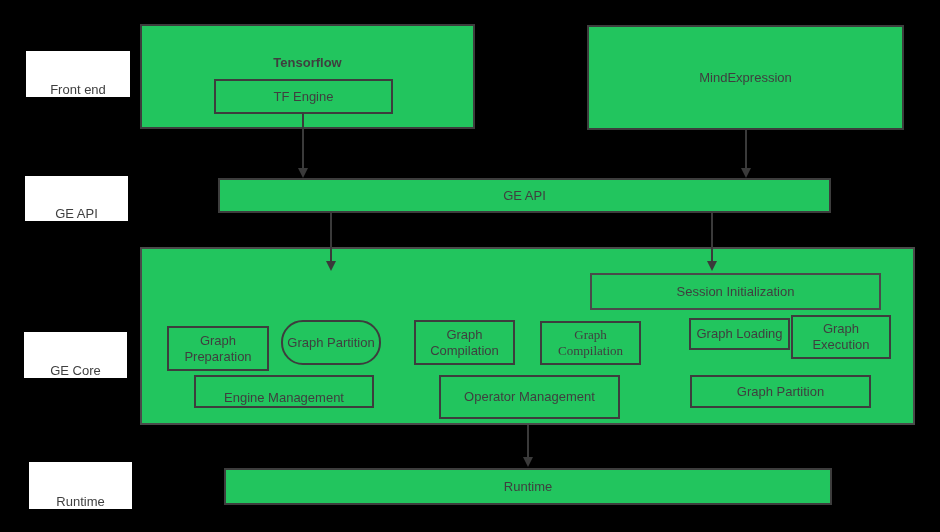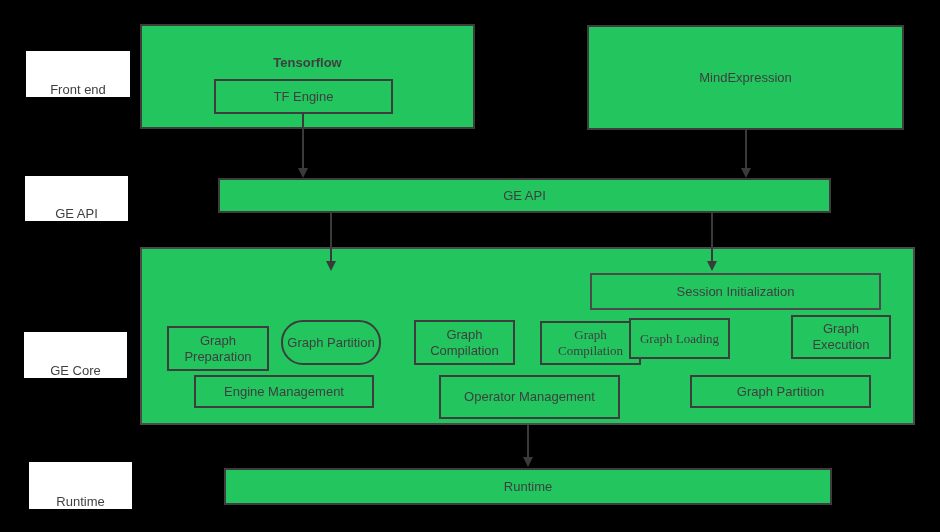--- a/index.html
+++ b/index.html
@@ -73,24 +73,24 @@
 
   
   .ge-core-box { left: 140px; top: 247px; width: 775px; height: 178px; border-color: #4a4a4a; }
   .ge-core-init-box  { left: 212px; top: 273px; width: 243px; height: 37px; border-color: #4a4a4a; }
   .session-init-box  { left: 590px; top: 273px; width: 291px; height: 37px; border-color: #4a4a4a; }
 
   .graph-preparation-box  { left: 167px; top: 320px; width: 102px; height: 45px; margin-top: 6px; }
   .graph-partition-box    { left: 281px; top: 320px; width: 100px; height: 45px; border-radius: 22px; }
   .graph-optimization-box { left: 414px; top: 320px; width: 101px; height: 45px; }
   .graph-compilation-box  { left: 540px; top: 321px; width: 101px; height: 44px; font-family: Liberation Serif, serif; }
-  .graph-loading-box      { left: 629px; top: 318px; width: 101px; height: 41px; font-family: Liberation Serif, serif; }
+  .graph-loading-box      { left: 689px; top: 318px; width: 101px; height: 32px; }
   .graph-execution-box    { left: 791px; top: 315px; width: 100px; height: 44px; }
 
-  .engine-management-box   { left: 194px; top: 375px; width: 180px; height: 33px; }
+  .engine-management-box   { left: 194px; top: 375px; width: 180px; height: 33px; align-items: flex-end; }
   .operator-management-box { left: 439px; top: 375px; width: 181px; height: 44px; }
   .graph-management-box    { left: 690px; top: 375px; width: 181px; height: 33px; }
 
   
   .runtime-bar { left: 224px; top: 468px; width: 608px; height: 37px; }
 
   
   .a1-line { left: 302px; top: 112px; height: 56px; }
   .a1-head { left: 298px; top: 168px; }
   .a2-line { left: 745px; top: 130px; height: 38px; }

